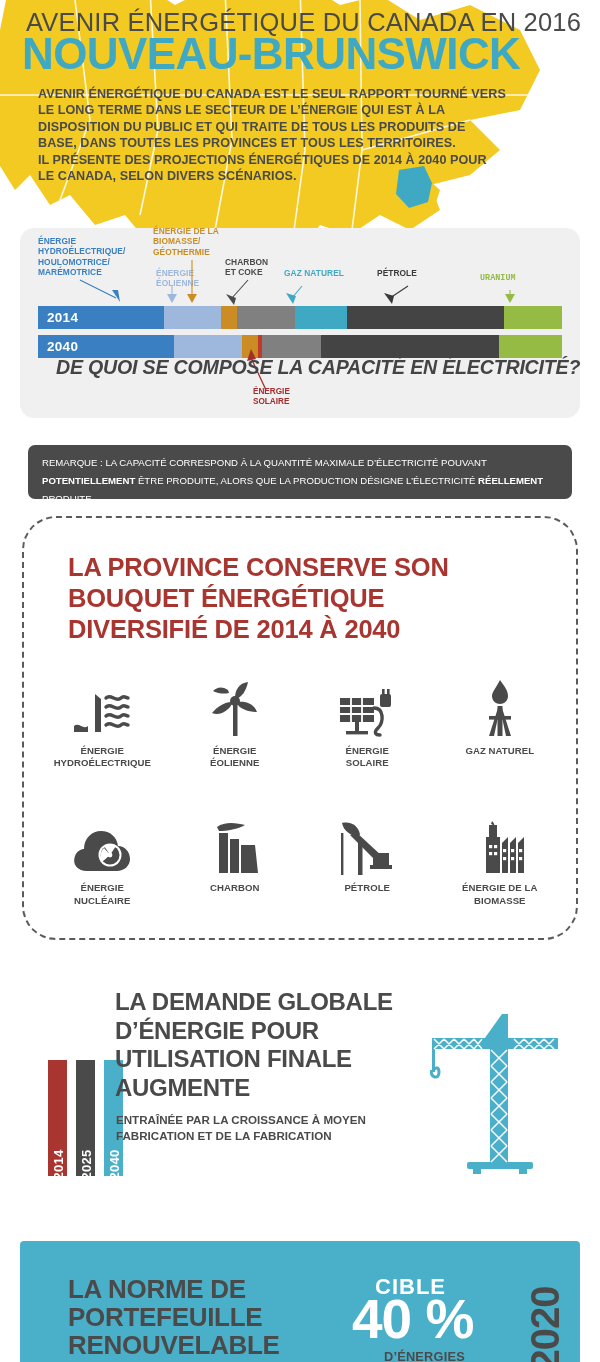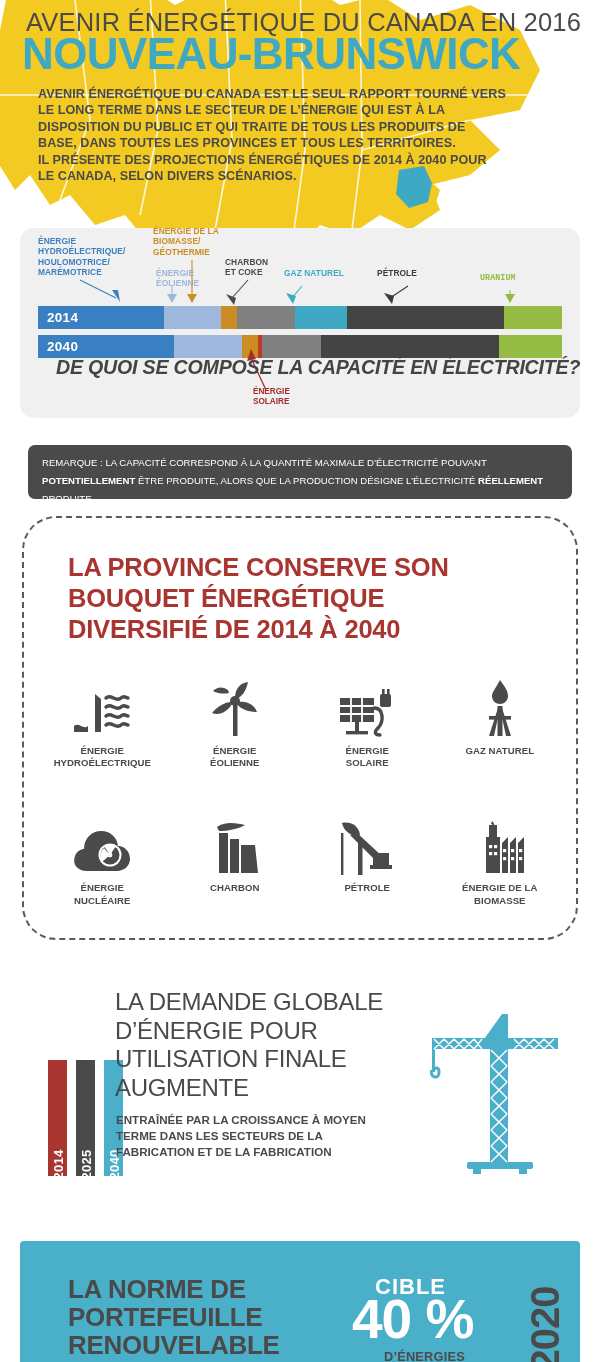--- a/index.html
+++ b/index.html
@@ -93,21 +93,21 @@
   .vbars{position:absolute;left:48px;top:1060px;width:76px;height:116px;display:flex;gap:9px;}
   .vbar{width:19px;height:116px;position:relative;}
   .vbar span{
     position:absolute;left:50%;bottom:4px;transform:translateX(-50%) rotate(-90deg);
     transform-origin:center;
     font-size:13px;font-weight:700;color:#ffffff;letter-spacing:.3px;
     white-space:nowrap;
   }
   .demand-h{
     position:absolute;left:115px;top:988px;width:380px;
-    font-size:24px;font-weight:400;color:#4a4a4a;line-height:28.5px;
+    font-size:24px;font-weight:700;color:#4a4a4a;line-height:28.5px;
     letter-spacing:-.3px;
   }
   .demand-h div{white-space:nowrap;}
   .demand-sub{
     position:absolute;left:116px;top:1112px;width:330px;
     font-size:11.6px;font-weight:700;color:#4a4a4a;line-height:16px;
   }
   .demand-sub div{white-space:nowrap;}
   .crane{position:absolute;left:430px;top:1000px;width:160px;height:180px;}
 
@@ -426,21 +426,20 @@
 
   <div class="demand-h">
     <div>LA DEMANDE GLOBALE</div>
     <div>D’ÉNERGIE POUR</div>
     <div>UTILISATION FINALE</div>
     <div>AUGMENTE</div>
   </div>
 
   <div class="demand-sub">
     <div>ENTRAÎNÉE PAR LA CROISSANCE À MOYEN</div>
-    <div>TERME DANS LES SECTEURS DE LA</div>
     <div>FABRICATION ET DE LA FABRICATION</div>
   </div>
 
   <svg class="crane" viewBox="0 0 160 180" aria-hidden="true">
     <g fill="#4aafc9">
       <path d="M48,14 L72,14 L72,42 L48,42 Z" transform="translate(0,0)" opacity="0"></path>
       <path d="M52,42 L72,14 L78,14 L78,42 Z"></path>
       <rect x="2" y="38" width="126" height="11"></rect>
       <rect x="60" y="42" width="18" height="122"></rect>
       <rect x="37" y="162" width="66" height="7" rx="2"></rect>

